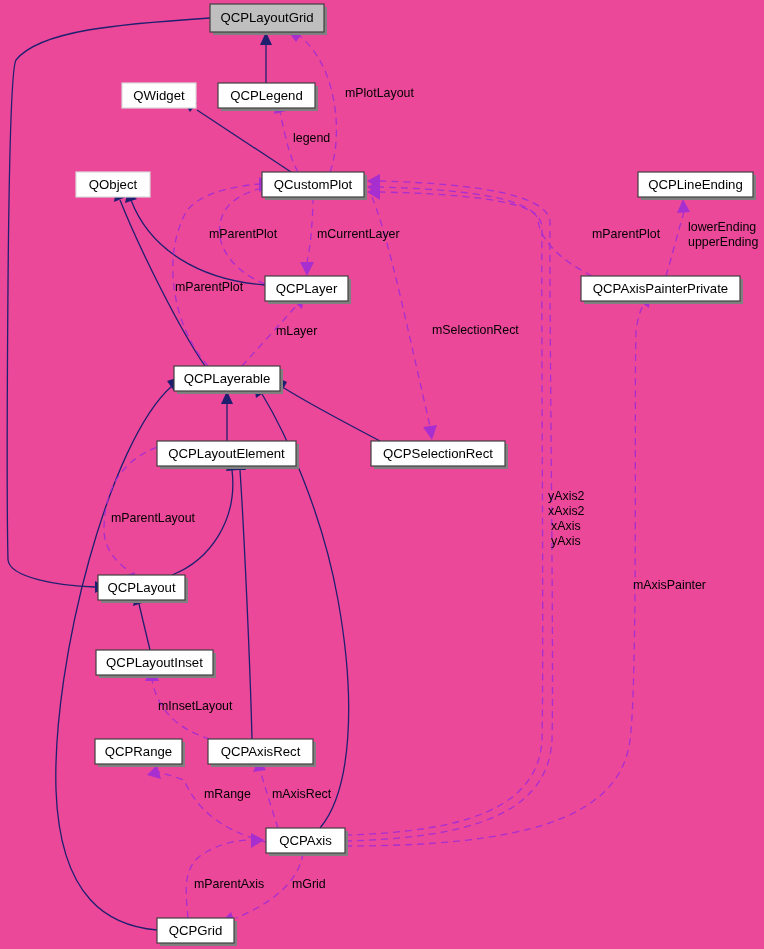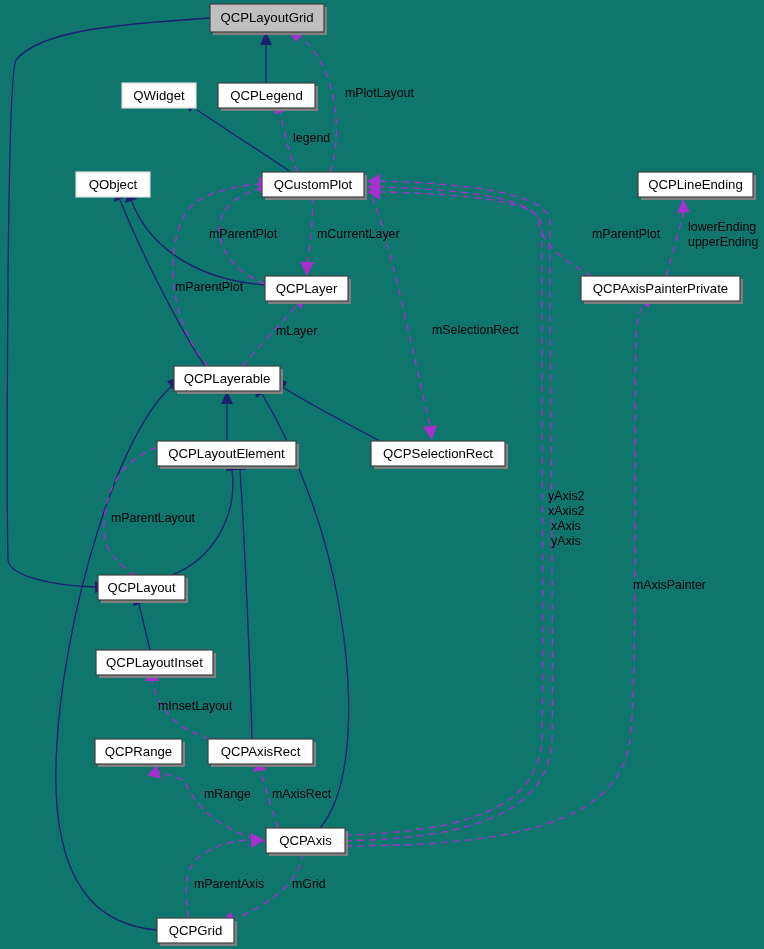--- a/index.html
+++ b/index.html
@@ -4,21 +4,21 @@
 <style>
   html, body {
     margin: 0;
     padding: 0;
     background: #ffffff;
   }
   #diagram-root {
     position: relative;
     width: 764px;
     height: 949px;
-    background: #0f766e;
+    background: #ec4899;
     font-family: "Liberation Sans", sans-serif;
     overflow: hidden;
   }
   svg#graph {
     position: absolute;
     left: 0;
     top: 0;
     width: 764px;
     height: 949px;
     display: block;

